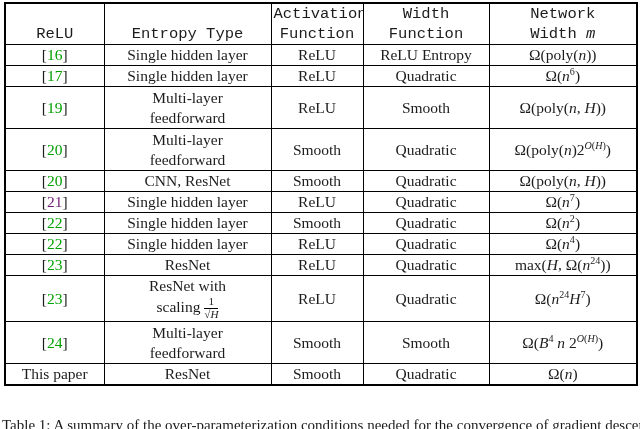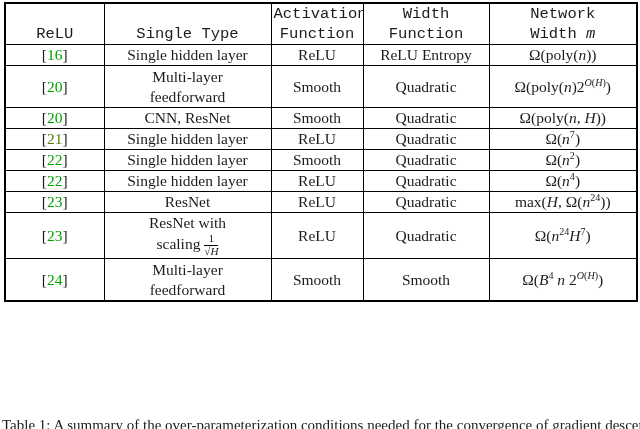--- a/index.html
+++ b/index.html
@@ -77,50 +77,64 @@
     <colgroup>
       <col class="c-paper">
       <col class="c-network">
       <col class="c-activation">
       <col class="c-loss">
       <col class="c-width">
     </colgroup>
     <thead>
       <tr id="header-row">
           <th>ReLU</th>
-          <th>Single Type</th>
+          <th>Entropy Type</th>
           <th>Activation<br>Function</th>
           <th>Width Function</th>
           <th>Network<br>Width <i>m</i></th>
         </tr>
     </thead>
     <tbody id="table-body">
         <tr class="single">
           <td>[<span class="cite" style="color:#00a000">16</span>]</td>
           <td>Single hidden layer</td>
           <td>ReLU</td>
           <td>ReLU Entropy</td>
           <td>Ω(poly(<i>n</i>))</td>
+        </tr>
+        <tr class="single">
+          <td>[<span class="cite" style="color:#00a000">17</span>]</td>
+          <td>Single hidden layer</td>
+          <td>ReLU</td>
+          <td>Quadratic</td>
+          <td>Ω(<i>n</i><sup>6</sup>)</td>
+        </tr>
+        <tr class="double">
+          <td>[<span class="cite" style="color:#00a000">19</span>]</td>
+          <td>Multi-layer<br>feedforward</td>
+          <td>ReLU</td>
+          <td>Smooth</td>
+          <td>Ω(poly(<i>n</i>, <i>H</i>))</td>
         </tr>
         <tr class="double">
           <td>[<span class="cite" style="color:#00a000">20</span>]</td>
           <td>Multi-layer<br>feedforward</td>
           <td>Smooth</td>
           <td>Quadratic</td>
           <td>Ω(poly(<i>n</i>)2<sup><i>O</i>(<i>H</i>)</sup>)</td>
         </tr>
         <tr class="single">
           <td>[<span class="cite" style="color:#00a000">20</span>]</td>
           <td>CNN, ResNet</td>
           <td>Smooth</td>
           <td>Quadratic</td>
           <td>Ω(poly(<i>n</i>, <i>H</i>))</td>
         </tr>
         <tr class="single">
-          <td>[<span class="cite" style="color:#4d7c0f">21</span>]</td>
+          <td>[<span class="cite" style="color:#701a75">21</span>]</td>
           <td>Single hidden layer</td>
           <td>ReLU</td>
           <td>Quadratic</td>
           <td>Ω(<i>n</i><sup>7</sup>)</td>
         </tr>
         <tr class="single">
           <td>[<span class="cite" style="color:#00a000">22</span>]</td>
           <td>Single hidden layer</td>
           <td>Smooth</td>
           <td>Quadratic</td>
@@ -147,18 +161,25 @@
           <td>Quadratic</td>
           <td>Ω(<i>n</i><sup>24</sup><i>H</i><sup>7</sup>)</td>
         </tr>
         <tr class="double">
           <td>[<span class="cite" style="color:#00a000">24</span>]</td>
           <td>Multi-layer<br>feedforward</td>
           <td>Smooth</td>
           <td>Smooth</td>
           <td>Ω(<i>B</i><sup>4</sup> <i>n</i> 2<sup><i>O</i>(<i>H</i>)</sup>)</td>
         </tr>
+        <tr class="single">
+          <td>This paper</td>
+          <td>ResNet</td>
+          <td>Smooth</td>
+          <td>Quadratic</td>
+          <td>Ω(<i>n</i>)</td>
+        </tr>
       </tbody>
   </table>
 
   <div class="caption">Table 1: A summary of the over-parameterization conditions needed for the convergence of gradient descent.</div>
 
 </div>
 
 </body></html>

